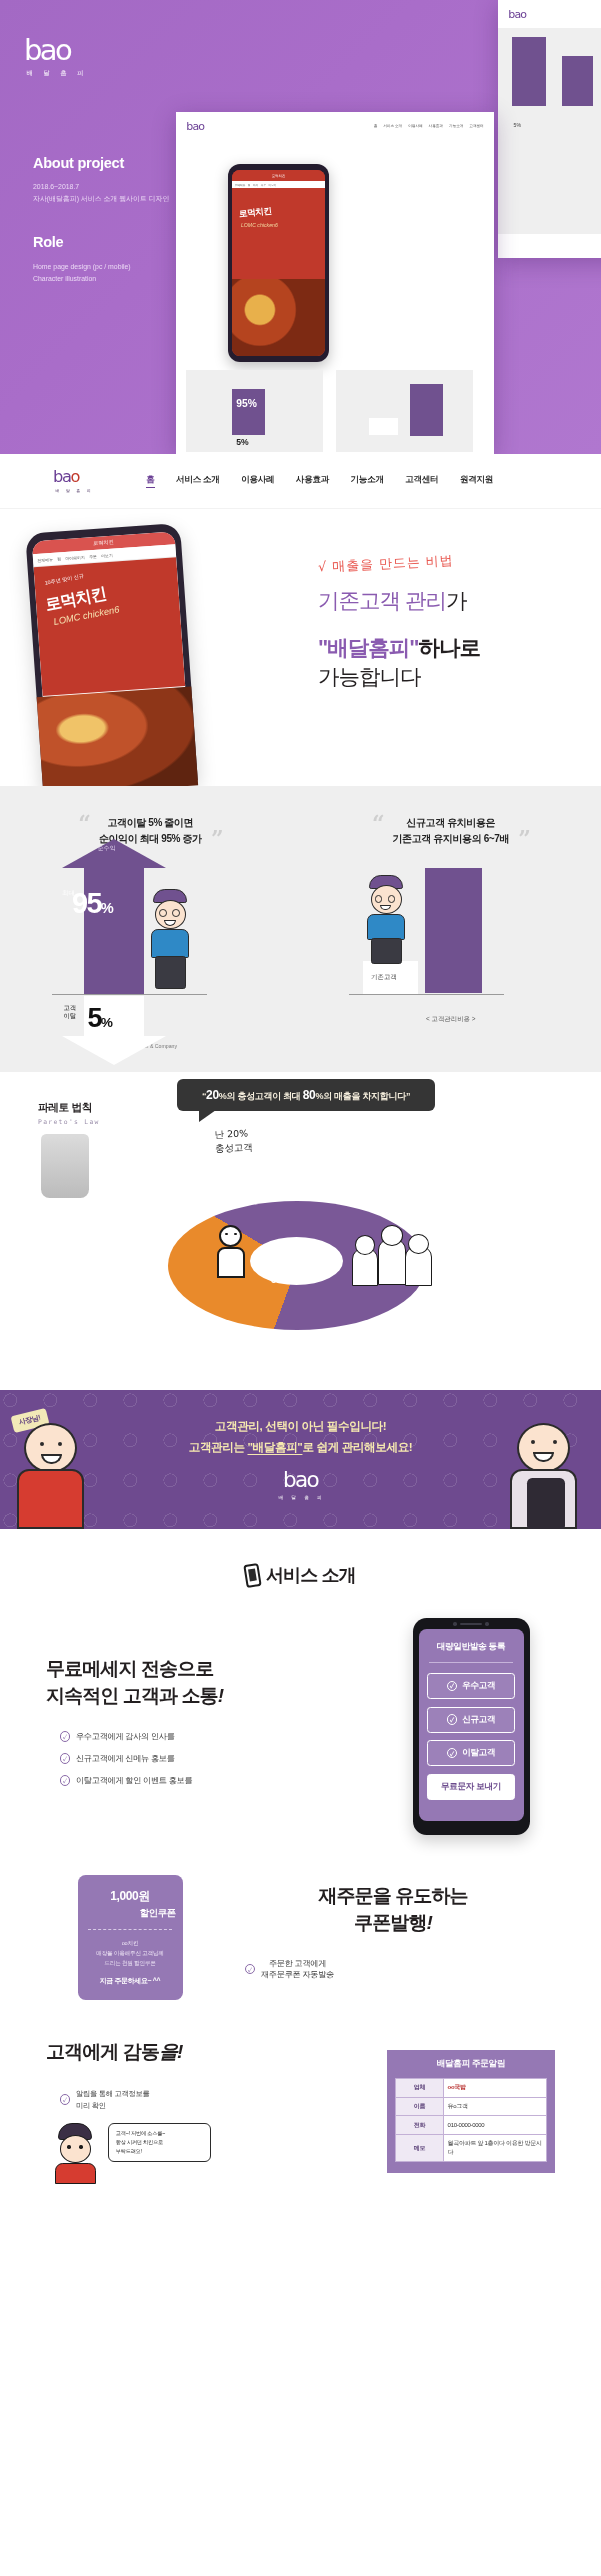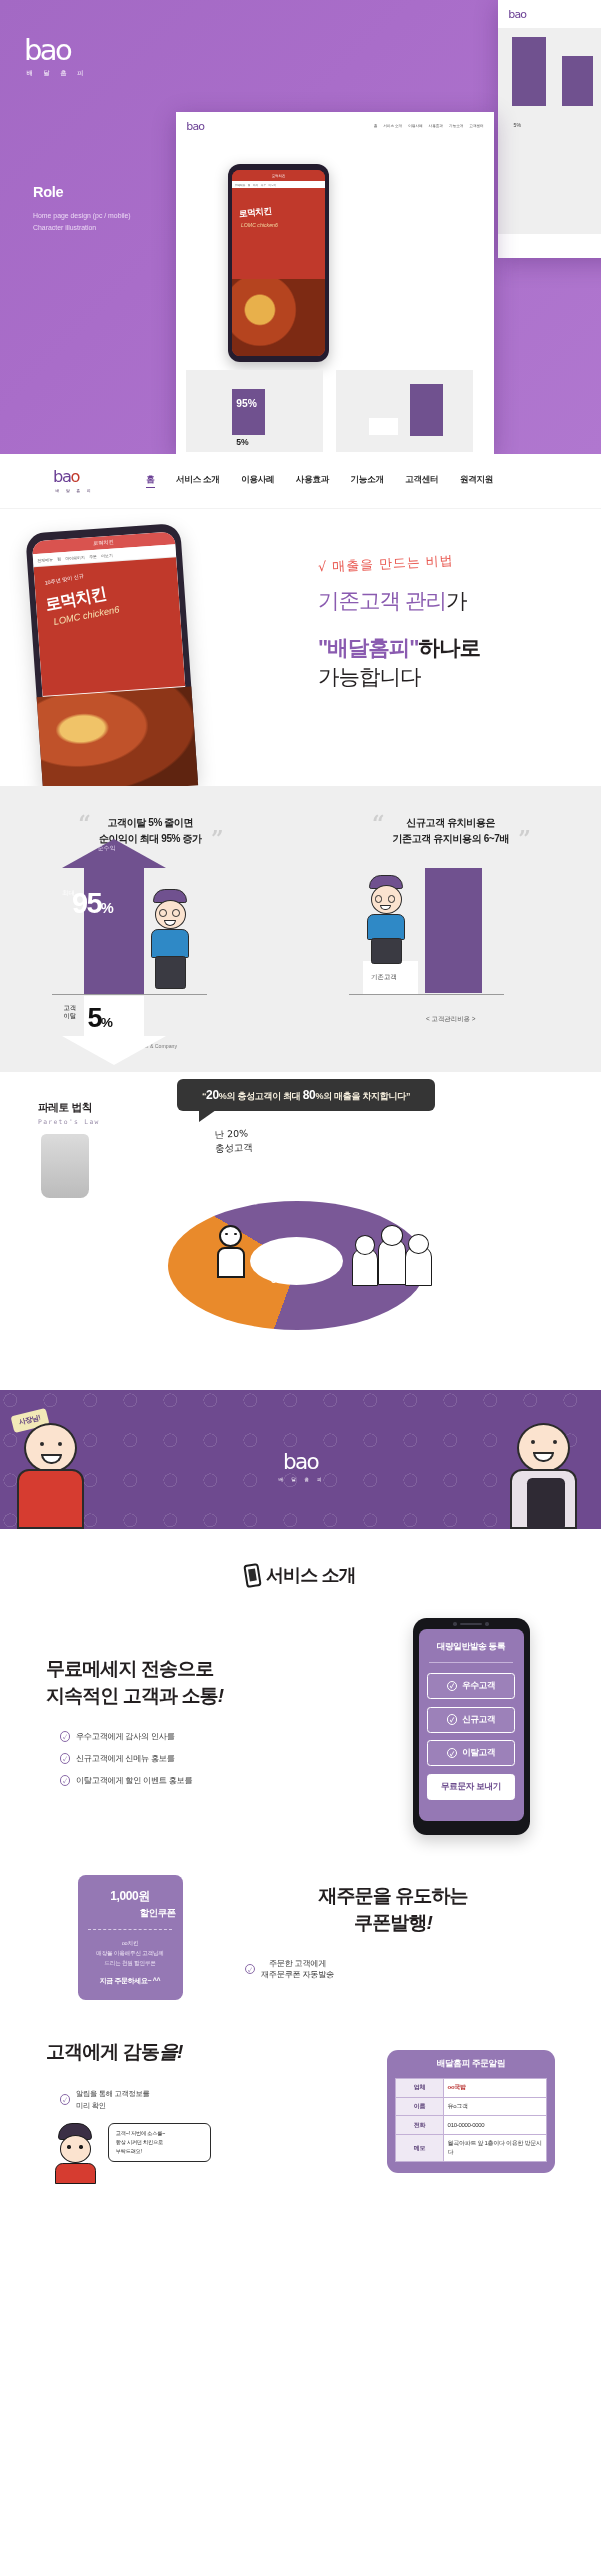--- a/index.html
+++ b/index.html
@@ -276,21 +276,21 @@
   .coupon {
     width:105px; background:#9578b4; border-radius:7.7px; padding:13.7px 6.9px; text-align:center;
   }
   .coupon .amt { color:#fff; font-size:12px; font-weight:bold; letter-spacing:-0.4px;}
   .coupon .kind { color:#fff; font-size:9.4px; font-weight:bold; margin-top:1.7px; letter-spacing:-0.4px;text-align:right;}
   .coupon .dash { border-top:1px dashed #d9cbe7; margin:8.6px 3.4px; }
   .coupon .msg { color:#efe6f6; font-size:5.6px; line-height:1.8; letter-spacing:-0.2px;}
   .coupon .cta2 { color:#fff; font-size:6.9px; font-weight:bold; margin-top:7.7px; letter-spacing:-0.3px;}
 
   
-  .alarm-card { width:168px; background:#9578b4; border-radius:11px; padding:8.6px 7.7px 10.3px; }
+  .alarm-card { width:168px; background:#9578b4; border-radius:0; padding:8.6px 7.7px 10.3px; }
   .alarm-title { color:#fff; font-size:8.6px; font-weight:bold; text-align:center; margin-bottom:7.7px; letter-spacing:-0.3px;}
   .alarm-tbl { width:100%; border-collapse:collapse; background:#fff; }
   .alarm-tbl td { border:0.9px solid #c3b0d6; font-size:6px; padding:4.3px 3.4px; color:#333; letter-spacing:-0.3px;}
   .alarm-tbl td.k { background:#efe9f4; width:32%; text-align:center; color:#5b4178; font-weight:bold;}
   .alarm-tbl td.hl { color:#b8312f; font-weight:bold; }
 
   .feat3-note { display:flex; align-items:flex-start; gap:6px; font-size:7.3px; color:#3a3a3a;
       line-height:1.6; letter-spacing:-0.3px;}
   .mini-bubble {
     background:#fff; border:1.3px solid #2b2b2b; border-radius:6px; padding:5.2px 6.9px;
@@ -356,20 +356,27 @@
           <div style="position:absolute;left:50px;top:67px;color:#222;font-size:8.6px;font-weight:bold;">5%</div>
         </div>
         <div style="position:absolute;left:160px;top:230px;width:137px;height:82px;background:#efefef;">
           <div style="position:absolute;left:74px;top:13.7px;width:33px;height:52px;background:#70518f;"></div>
           <div style="position:absolute;left:33px;top:48px;width:29px;height:17px;background:#fff;"></div>
         </div>
       </div>
     </div>
 
     <div class="hero-text">
+      <div>
+        <div class="hero-h">About project</div>
+        <div class="hero-p">
+          <div>2018.6~2018.7</div>
+          <div>자사(배달홈피) 서비스 소개 웹사이트 디자인</div>
+        </div>
+      </div>
       <div class="blk2">
         <div class="hero-h">Role</div>
         <div class="hero-p">
           <div>Home page design (pc / mobile)</div>
           <div>Character illustration</div>
         </div>
       </div>
     </div>
   </section>
 
@@ -548,20 +555,26 @@
       <div class="torso-c red"></div>
     </div>
     <div class="cta-person right">
       <div class="head-c"></div>
       <div class="eye" style="left:26px;top:24px;"></div>
       <div class="eye" style="left:48px;top:24px;"></div>
       <div class="smile" style="left:28px;top:36px;"></div>
       <div class="torso-c apron"></div>
     </div>
 
+    <div class="cta-text">
+      <div class="cta-l1">고객관리, 선택이 아닌 필수입니다!</div>
+      <div class="cta-l2">
+        <span>고객관리는 </span><u>"배달홈피"</u><span>로 쉽게 관리해보세요!</span>
+      </div>
+    </div>
     <div class="cta-logo">
       <span class="logo-mark squiggle">bao</span>
       <span class="logo-sub">배 달 홈 피</span>
     </div>
   </section>
 
   <section class="sec-service">
     <div class="svc-title">
       <span class="phone-ico"></span>
       <span>서비스 소개</span>

